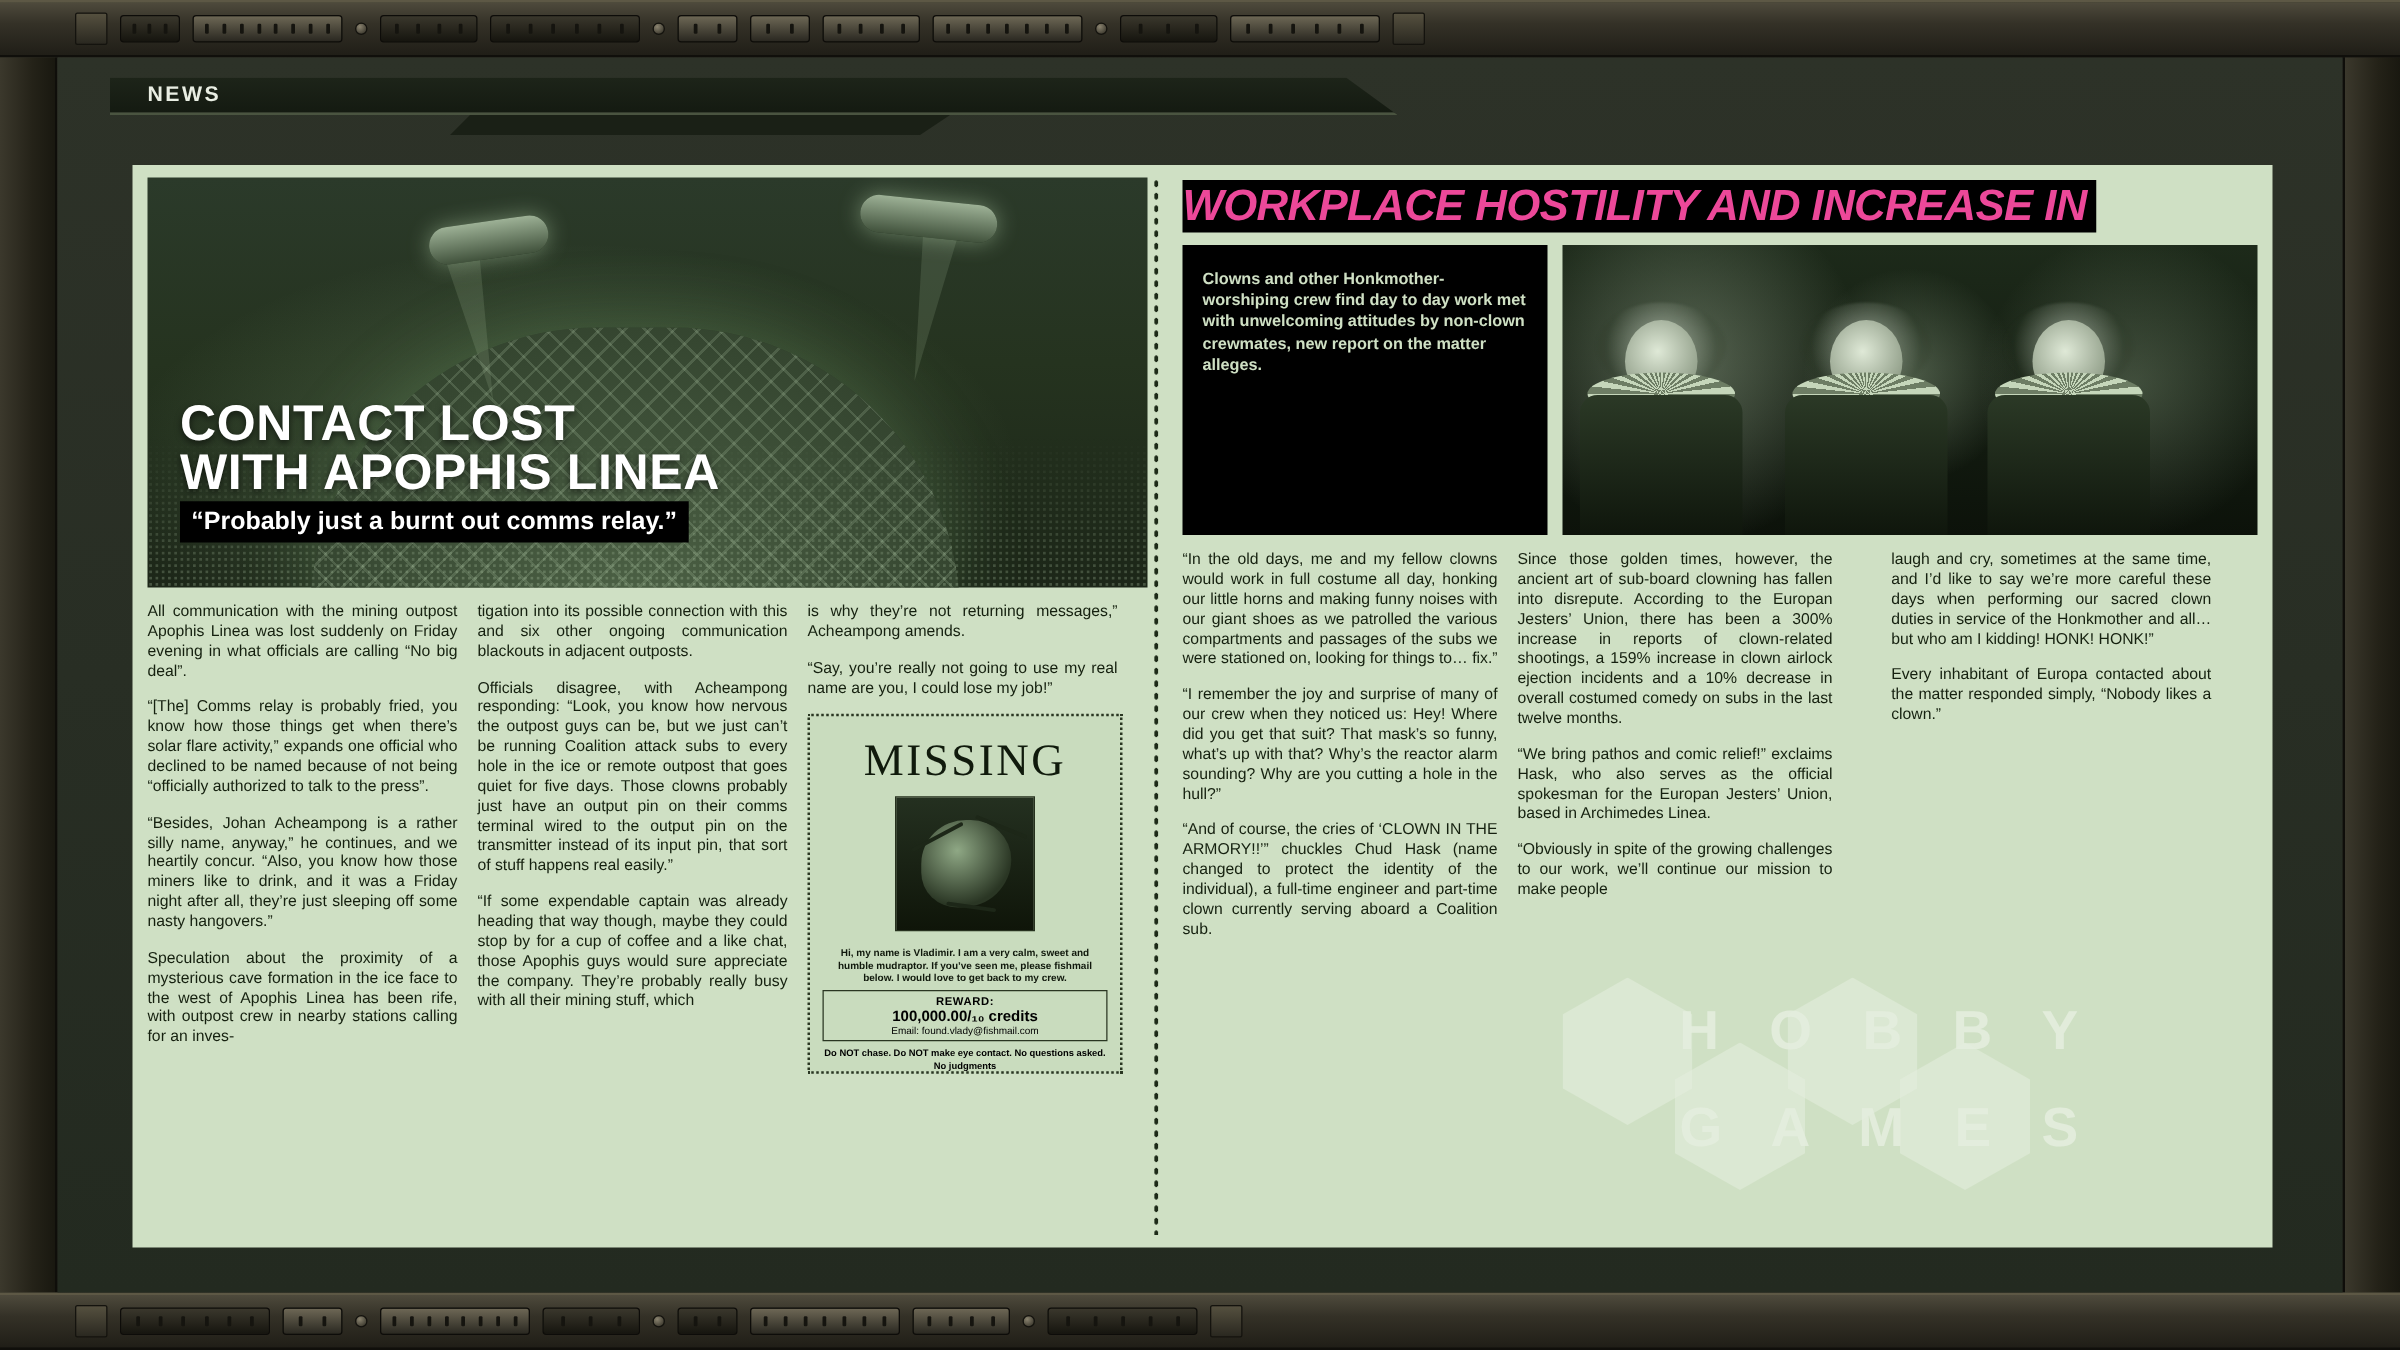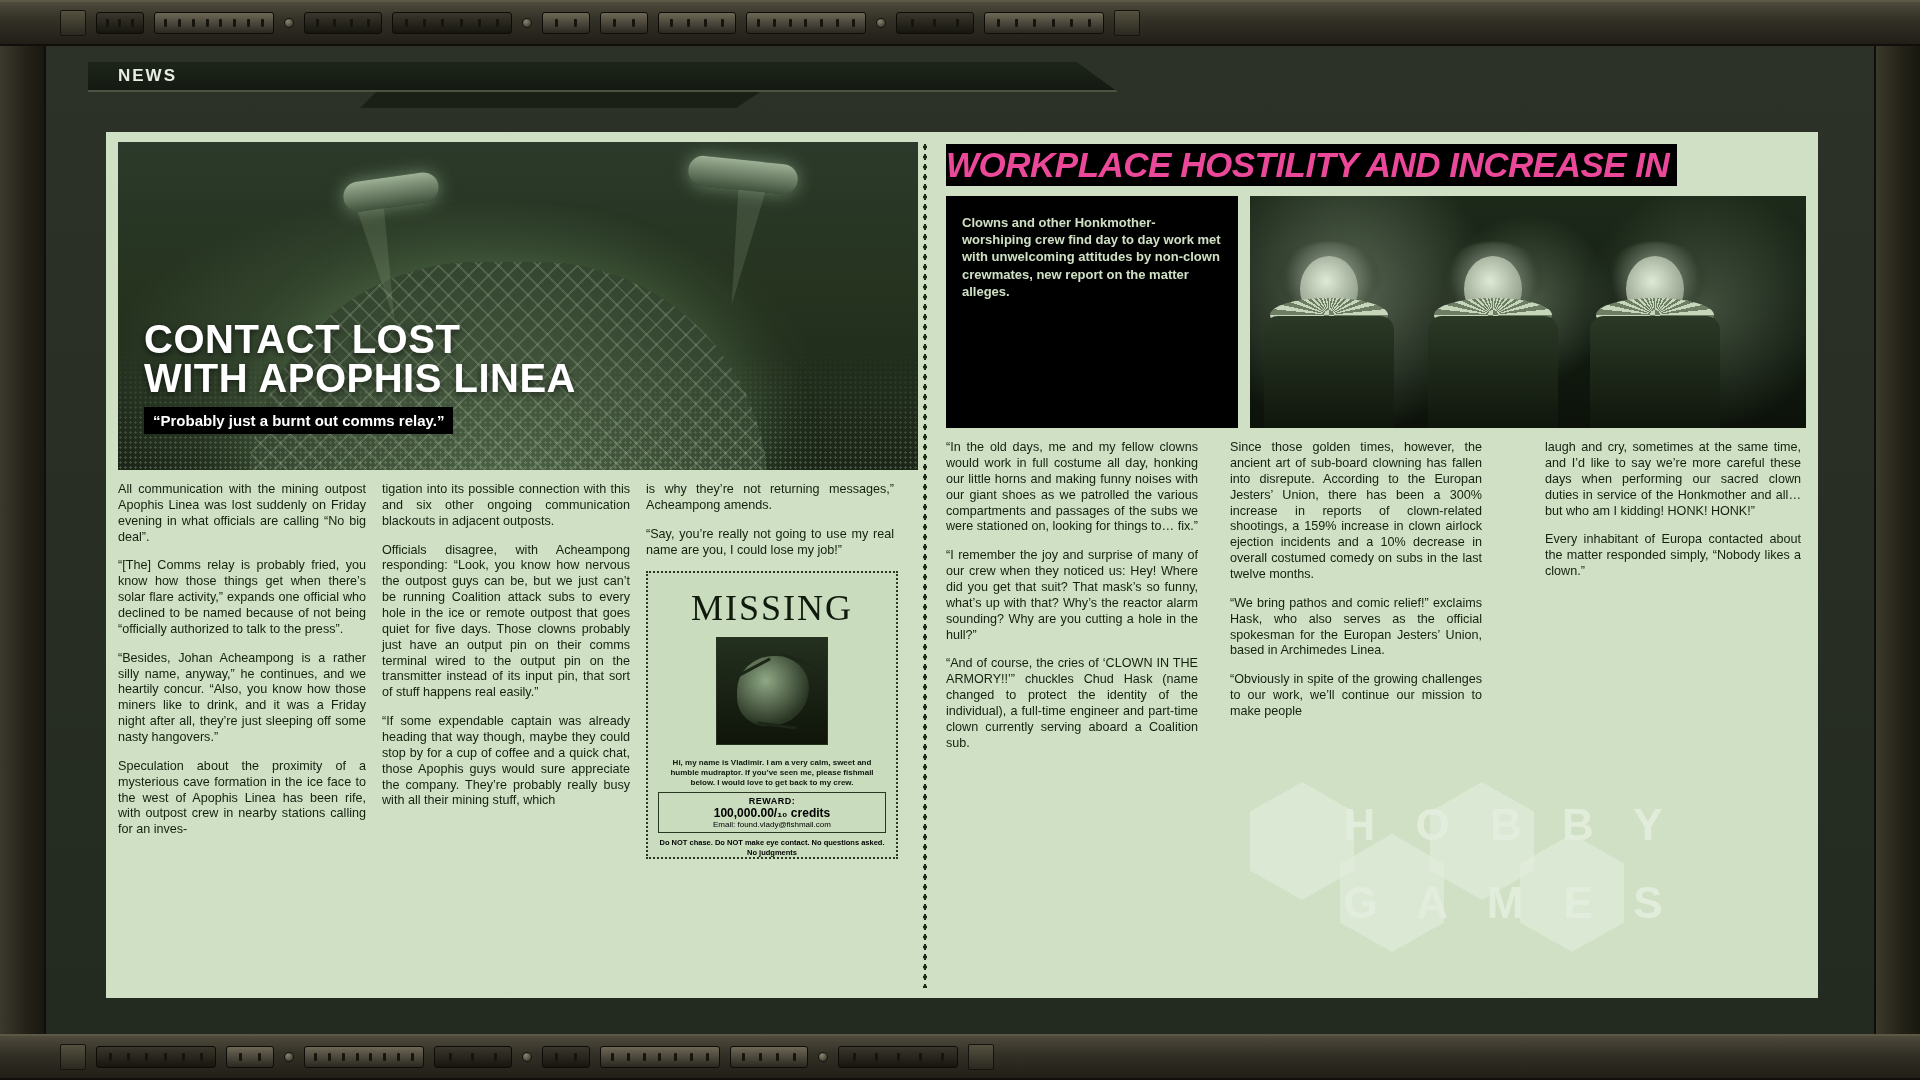--- a/index.html
+++ b/index.html
@@ -136,21 +136,21 @@
     -webkit-mask-image: linear-gradient(180deg, transparent, #000);
   }
   .hero-title {
     position: absolute; left: 26px; bottom: 72px;
     color: #fff; font-size: 40px; line-height: 0.98; font-weight: bold;
     letter-spacing: 0.5px; text-shadow: 0 2px 6px rgba(0,0,0,.6);
     font-family: "Liberation Sans", sans-serif;
   }
   .hero-sub {
     position: absolute; left: 26px; bottom: 36px;
-    background: #000; color: #fff; font-size: 15px; font-weight: bold;
+    background: #000; color: #fff; font-size: 20px; font-weight: bold;
     padding: 5px 9px;
   }
   
   .body-cols {
     display: flex; gap: 16px; margin-top: 12px;
   }
   .bcol { width: 248px; }
   .bcol p, .rcol p {
     margin: 0 0 13px 0;
     font-size: 12.6px; line-height: 1.26; color: #15200f;
@@ -246,21 +246,21 @@
   }
   .clown .ruff {
     position: absolute; left: 50%; transform: translateX(-50%); bottom: 96px;
     width: 118px; height: 34px; border-radius: 50%;
     background: repeating-conic-gradient(#c5d6ba 0 6deg, #6d7d64 6deg 12deg);
   }
   .clown.c1 { left: 4px; }
   .clown.c2 { left: 168px; }
   .clown.c3 { left: 330px; }
 
-  .right-cols { display: flex; gap: 32px; margin: 12px 0 0 4px; }
+  .right-cols { display: flex; gap: 16px; margin: 12px 0 0 4px; }
 
   
   .watermark {
     position: absolute; right: 16px; bottom: 16px;
     width: 560px; height: 190px; pointer-events: none;
     opacity: .45;
   }
   .wm-hex {
     position: absolute; width: 104px; height: 118px;
     background: rgba(255,255,255,.55);
@@ -443,21 +443,21 @@
         <div class="body-cols">
           <div class="bcol">
             <p>All communication with the mining outpost Apophis Linea was lost suddenly on Friday evening in what officials are calling “No big deal”.</p>
             <p>“[The] Comms relay is probably fried, you know how those things get when there’s solar flare activity,” expands one official who declined to be named because of not being “officially authorized to talk to the press”.</p>
             <p>“Besides, Johan Acheampong is a rather silly name, anyway,” he continues, and we heartily concur. “Also, you know how those miners like to drink, and it was a Friday night after all, they’re just sleeping off some nasty hangovers.”</p>
             <p>Speculation about the proximity of a mysterious cave formation in the ice face to the west of Apophis Linea has been rife, with outpost crew in nearby stations calling for an inves-</p>
           </div>
           <div class="bcol">
             <p>tigation into its possible connection with this and six other ongoing communication blackouts in adjacent outposts.</p>
             <p>Officials disagree, with Acheampong responding: “Look, you know how nervous the outpost guys can be, but we just can’t be running Coalition attack subs to every hole in the ice or remote outpost that goes quiet for five days. Those clowns probably just have an output pin on their comms terminal wired to the output pin on the transmitter instead of its input pin, that sort of stuff happens real easily.”</p>
-            <p>“If some expendable captain was already heading that way though, maybe they could stop by for a cup of coffee and a quick chat, those Apophis guys would sure appreciate the company. They’re probably really busy with all their mining stuff, which</p>
+            <p>“If some expendable captain was already heading that way though, maybe they could stop by for a cup of coffee and a like chat, those Apophis guys would sure appreciate the company. They’re probably really busy with all their mining stuff, which</p>
           </div>
           <div class="bcol">
             <p>is why they’re not returning messages,” Acheampong amends.</p>
             <p>“Say, you’re really not going to use my real name are you, I could lose my job!”</p>
 
             <div class="missing">
               <h2>MISSING</h2>
               <div class="photo">
                 <div class="blob"></div>
                 <div class="tent" style="left:10px; top:30px; width:46px; transform:rotate(-28deg);"></div>

